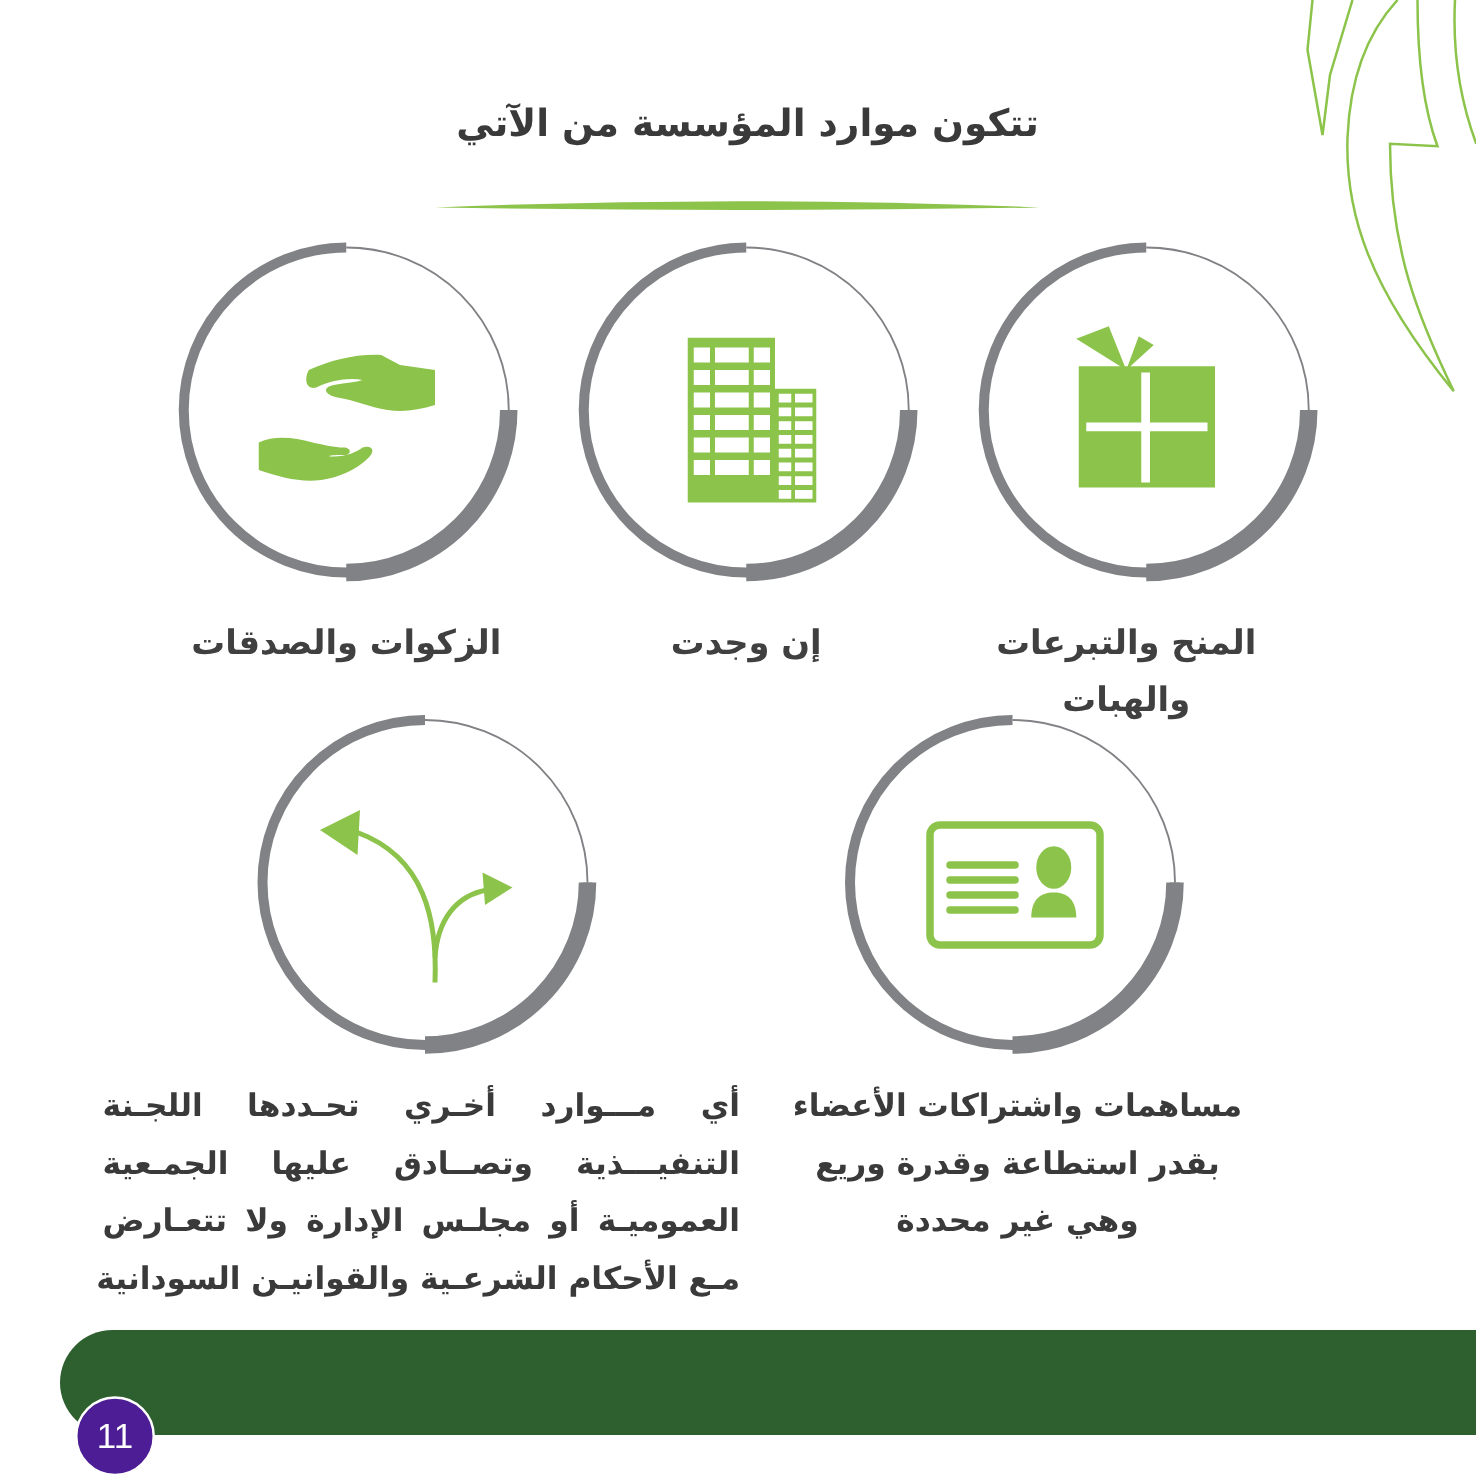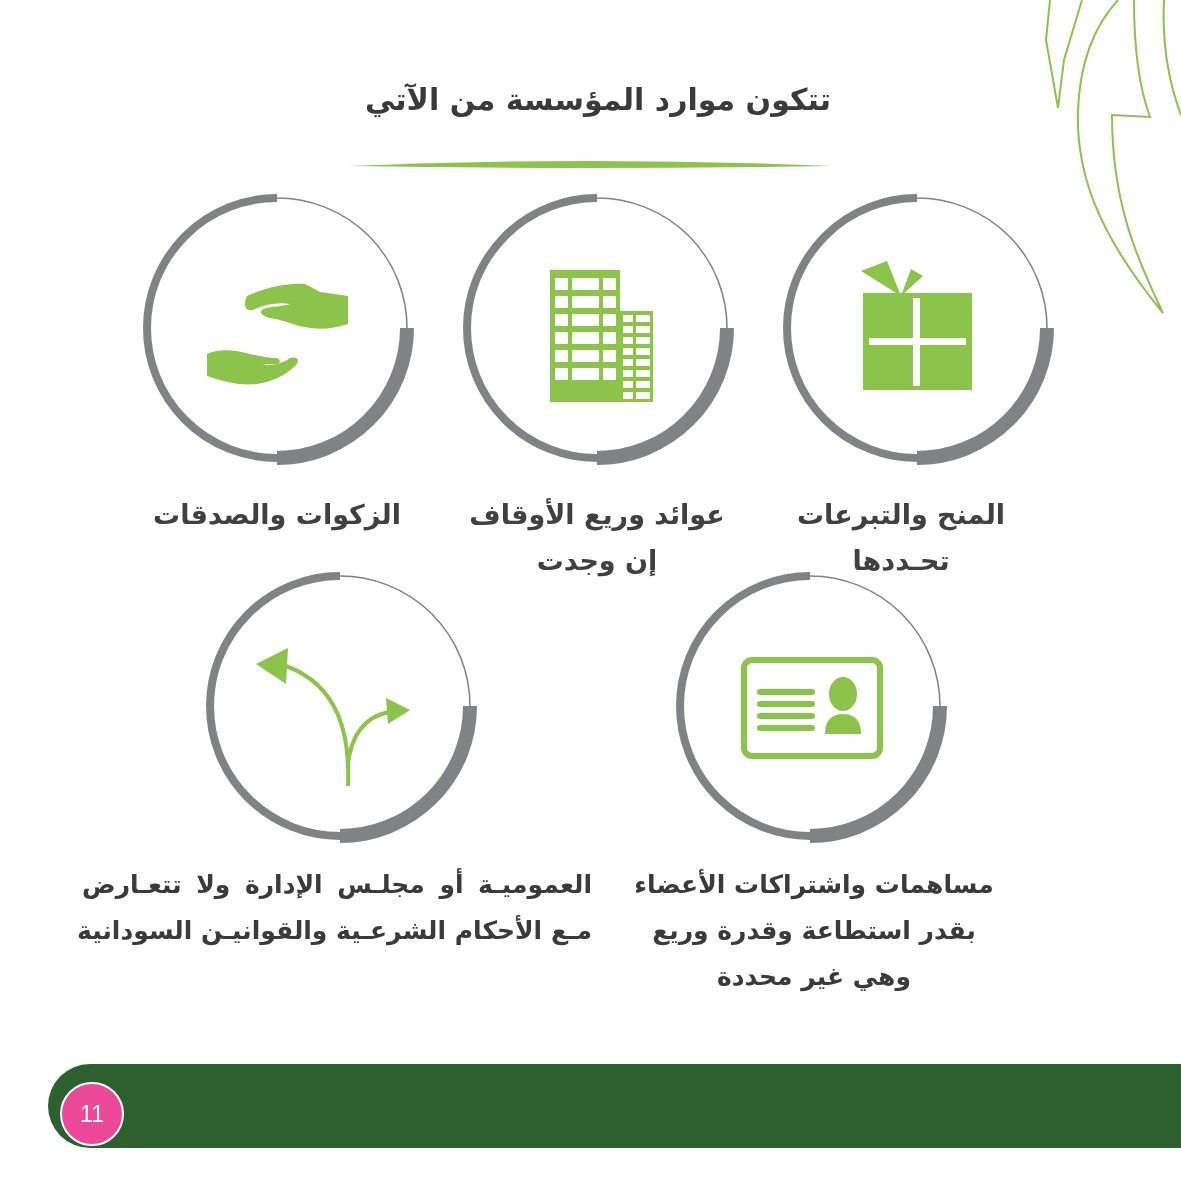--- a/index.html
+++ b/index.html
@@ -11,23 +11,23 @@
     .underline { left:348px; top:158px; }
     .ring { width:300px; height:300px; }
     .label { direction:rtl; text-align:center; font-weight:bold; color:#404040;
              font-size:27px; line-height:46px; }
     .para { direction:rtl; text-align:justify; text-align-last:justify; font-weight:bold;
             color:#3a3a3a; font-size:25px; line-height:46px; }
     .para.center { text-align:right; text-align-last:center; }
     .para div { white-space:nowrap; }
     .footer { left:48px; top:1064px; width:1133px; height:84px; background:#2e5f2f;
               border-radius:42px 0 0 42px; }
-    .page-badge { left:60px; top:1082px; width:64px; height:64px; border-radius:50%;
-                  background:#ec4899; border:2px solid #ffffff; box-sizing:border-box;
-                  color:#ffffff; font-family:"Liberation Sans", sans-serif; font-size:23px;
+    .page-badge { left:60px; top:1117px; width:64px; height:64px; border-radius:50%;
+                  background:#4c1d95; border:2px solid #ffffff; box-sizing:border-box;
+                  color:#ffffff; font-family:"Liberation Sans", sans-serif; font-size:28px;
                   display:flex; align-items:center; justify-content:center; }
     .deco { left:1000px; top:0px; }
   </style>
 </head>
 <body>
 
 <svg class="abs deco" width="181" height="330" viewBox="0 0 181 330">
   <g fill="none" stroke="#8cc34a" stroke-width="2">
     <path d="M50,0 L46,40 L58,108 L64,60 L82,0"></path>
     <path d="M118,0 C95,25 80,60 78,110 C76,170 95,230 163,313 C135,255 112,200 112,115 L150,117 C140,90 134,50 134,0"></path>
@@ -49,21 +49,21 @@
   <svg class="abs" style="left:92px; top:78px;" width="116" height="140" viewBox="0 0 116 140">
     <polygon points="2,15 28,5 42,40" fill="#8cc34a"></polygon>
     <polygon points="42,40 52,13 64,20" fill="#8cc34a"></polygon>
     <rect x="4" y="37" width="109" height="97" fill="#8cc34a"></rect>
     <rect x="54" y="42" width="7" height="88" fill="#ffffff"></rect>
     <rect x="10" y="82" width="97" height="7" fill="#ffffff"></rect>
   </svg>
 </div>
 <div class="abs label" style="left:751px; top:492px; width:300px;">
   <div>المنح والتبرعات</div>
-  <div>تحـددها</div>
+  <div>والهبات</div>
 </div>
 
 <div class="abs" style="left:447px; top:178px; width:300px; height:300px;">
   <svg class="ring" viewBox="0 0 300 300">
     <path d="M150,20 A130,130 0 0 1 280,150" fill="none" stroke="#818285" stroke-width="1.5"></path>
     <path d="M280,150 A130,130 0 1 1 150,20" fill="none" stroke="#818285" stroke-width="8"></path>
     <path d="M280,150 A130,130 0 0 1 150,280" fill="none" stroke="#818285" stroke-width="14"></path>
   </svg>
   <svg class="abs" style="left:103px; top:92px;" width="104" height="134" viewBox="0 0 104 134">
     <rect x="0" y="0" width="70" height="132" fill="#8cc34a"></rect>
@@ -100,21 +100,20 @@
       <rect x="73" y="100" width="10" height="7"></rect>
         <rect x="86" y="100" width="14" height="7"></rect>
       <rect x="73" y="111" width="10" height="7"></rect>
         <rect x="86" y="111" width="14" height="7"></rect>
       <rect x="73" y="122" width="10" height="7"></rect>
         <rect x="86" y="122" width="14" height="7"></rect>
     </g>
   </svg>
 </div>
 <div class="abs label" style="left:447px; top:492px; width:300px;">
-  <div>عوائد وريع الأوقاف</div>
   <div>إن وجدت</div>
 </div>
 
 <div class="abs" style="left:127px; top:178px; width:300px; height:300px;">
   <svg class="ring" viewBox="0 0 300 300">
     <path d="M150,20 A130,130 0 0 1 280,150" fill="none" stroke="#818285" stroke-width="1.5"></path>
     <path d="M280,150 A130,130 0 1 1 150,20" fill="none" stroke="#818285" stroke-width="8"></path>
     <path d="M280,150 A130,130 0 0 1 150,280" fill="none" stroke="#818285" stroke-width="14"></path>
   </svg>
   <svg class="abs" style="left:78px; top:100px;" width="150" height="112" viewBox="0 0 150 112">
@@ -157,18 +156,20 @@
     <path d="M280,150 A130,130 0 0 1 150,280" fill="none" stroke="#818285" stroke-width="14"></path>
   </svg>
   <svg class="abs" style="left:60px; top:70px;" width="170" height="170" viewBox="0 0 170 170">
     <path d="M98,160 C100,110 90,60 36,40" fill="none" stroke="#8cc34a" stroke-width="4"></path>
     <polygon points="6,38 38,22 36,58" fill="#8cc34a"></polygon>
     <path d="M98,140 C100,110 115,90 140,86" fill="none" stroke="#8cc34a" stroke-width="4"></path>
     <polygon points="160,84 136,72 138,98" fill="#8cc34a"></polygon>
   </svg>
 </div>
 <div class="abs para" style="left:82px; top:862px; width:510px;">
+  <div>أي مـــوارد أخـري تحـددها اللجـنة</div>
+  <div>التنفيـــذية وتصــادق عليها الجمـعية</div>
   <div>العموميـة أو مجلـس الإدارة ولا تتعـارض</div>
   <div>مـع الأحكام الشرعـية والقوانيـن السودانية</div>
 </div>
 
 <div class="abs footer"></div>
 <div class="abs page-badge">11</div>
 
 </body></html>

